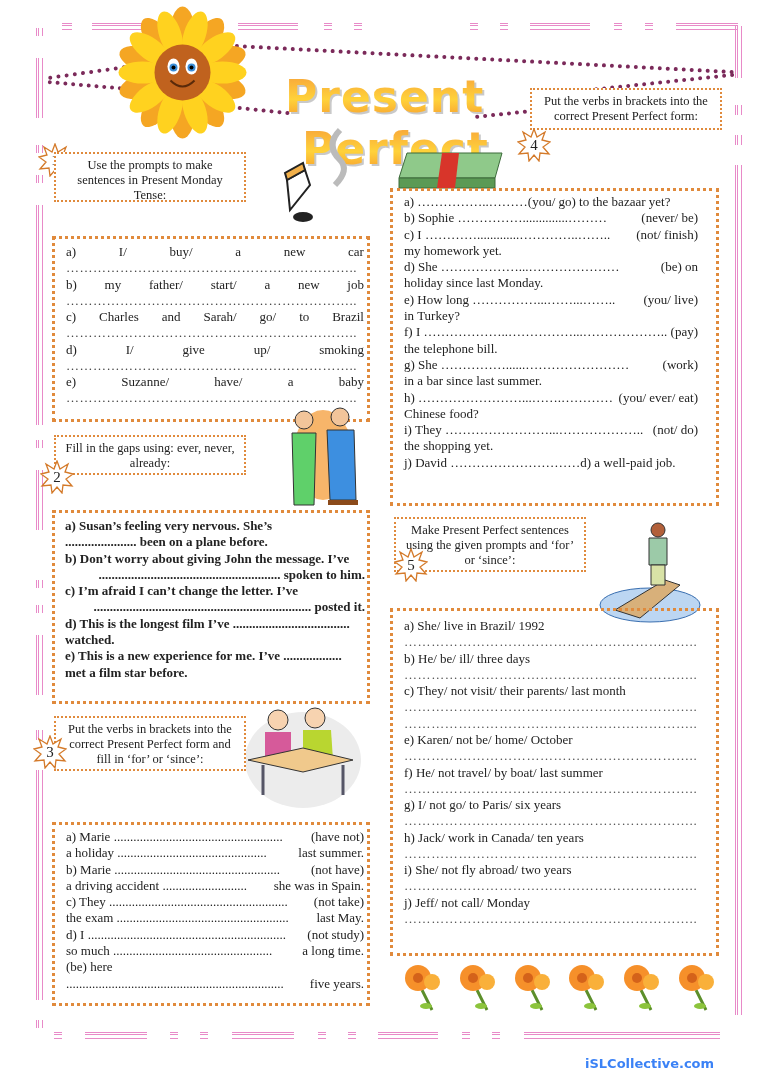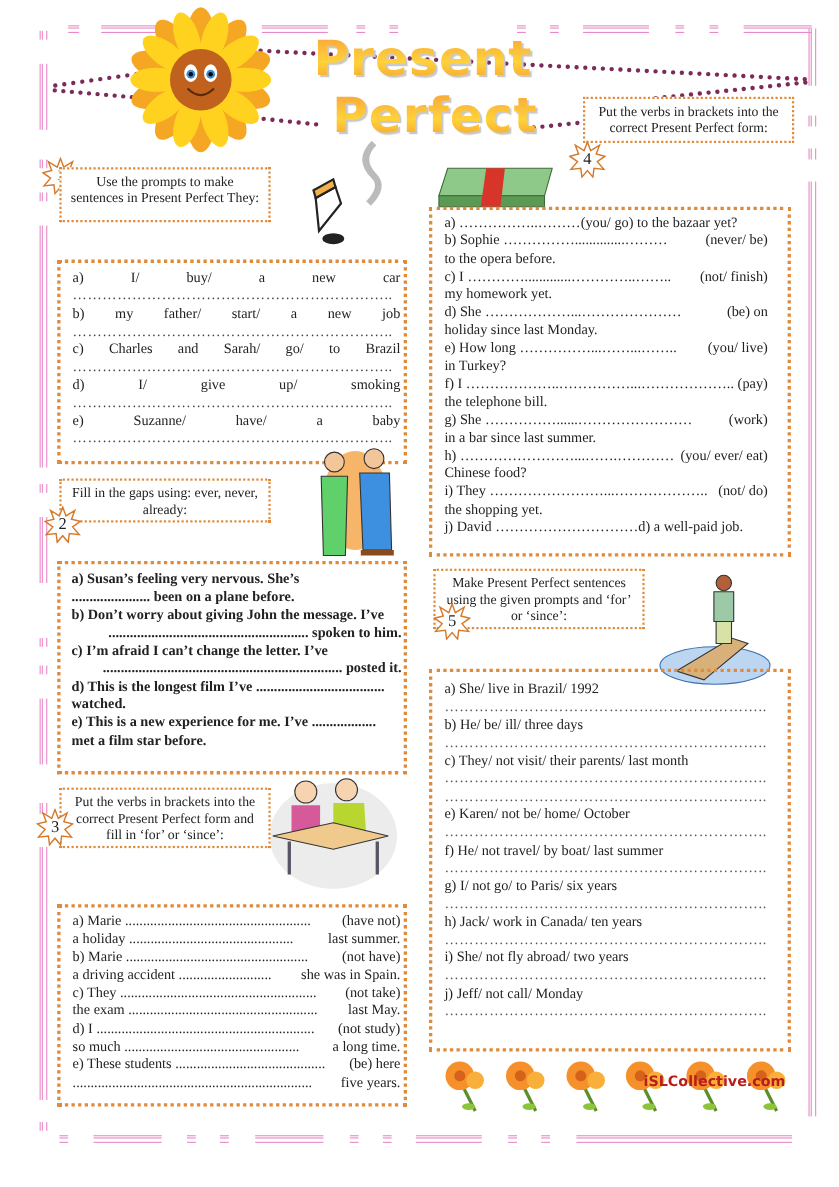--- a/index.html
+++ b/index.html
@@ -14,21 +14,21 @@
   .obox{position:absolute;border:3px dotted #e08a3c;}
   .prompt{position:absolute;border:2px dotted #e08a3c;background:#fff;text-align:center;font-size:12.5px;line-height:15px;padding:4px 8px;box-sizing:border-box;}
   .star{position:absolute;width:34px;height:34px;}
   .star svg{position:absolute;left:0;top:0;}
   .star span{position:absolute;left:0;top:0;width:34px;line-height:34px;text-align:center;font-size:15px;}
   .lines{position:absolute;font-size:13px;line-height:16.3px;}
   .row{display:flex;justify-content:space-between;white-space:nowrap;}
   .dots{color:#444;letter-spacing:0.5px;white-space:nowrap;overflow:hidden;}
   .title{position:absolute;font-family:"DejaVu Sans",sans-serif;font-weight:bold;font-size:44px;line-height:48px;
     background:linear-gradient(180deg,#f7a23a 0%,#ffd23a 55%,#f59a2e 100%);-webkit-background-clip:text;background-clip:text;color:transparent;
-    filter:drop-shadow(2px 2px 0 #c9c9c9);letter-spacing:1px;}
+    filter:drop-shadow(2px 2px 0 #c9c9c9);letter-spacing:1px;margin-top:43px;}
   .purple-dots{position:absolute;height:0;border-top:4px dotted #7b2a5a;transform-origin:0 0;}
   .ex5{position:absolute;font-size:13px;line-height:16.2px;}
   .ex5 .it{height:16px;}
   .ex5 .dl{height:16.5px;color:#555;letter-spacing:0.6px;white-space:nowrap;overflow:hidden;}
 </style>
 </head>
 <body>
 
 <div>
   <div class="pink-h" style="left:62px;top:23px;width:10px;"></div>
@@ -131,21 +131,21 @@
 </div>
 
 <div class="obox" style="left:52px;top:236px;width:312px;height:180px;border-color:#e08a3c;"></div>
 <div class="star" style="left:38px;top:143px;">
   <svg width="34" height="34" viewBox="0 0 34 34">
       <polygon points="17,1 20,9 28,4 25,12 33,14 26,19 32,26 23,25 22,33 17,27 12,33 11,25 2,26 8,19 1,14 9,12 6,4 14,9" fill="#fff" stroke="#d47a2a" stroke-width="1.3"></polygon>
     </svg>
   <span>1</span>
 </div>
 <div class="prompt" style="left:54px;top:152px;width:192px;height:50px;">
-  <span>Use the prompts to make sentences in Present Perfect They:</span>
+  <span>Use the prompts to make sentences in Present Monday Tense:</span>
 </div>
 <div class="lines" style="left:66px;top:244px;width:298px;">
   <div style="height:32.5px;">
     <div class="row" id="e1a">
         <span>a)</span>
         <span>I/</span>
         <span>buy/</span>
         <span>a</span>
         <span>new</span>
         <span>car</span>
@@ -282,21 +282,20 @@
     </div>
   <div class="row">
       <span>d) I .............................................................</span>
       <span>(not study)</span>
     </div>
   <div class="row">
       <span>so much .................................................</span>
       <span>a long time.</span>
     </div>
   <div class="row">
-      <span>e) These students ..........................................</span>
       <span>(be) here</span>
     </div>
   <div class="row">
       <span>...................................................................</span>
       <span>five years.</span>
     </div>
 </div>
 
 <div class="abs" style="left:397px;top:148px;width:108px;height:42px;">
   <svg width="108" height="42" viewBox="0 0 108 42">
@@ -317,24 +316,20 @@
   <span>4</span>
 </div>
 <div class="lines" style="left:404px;top:194px;width:294px;">
   <div class="row">
       <span>a) ……………..………(you/ go) to the bazaar yet?</span>
       <span></span>
     </div>
   <div class="row">
       <span>b) Sophie ……………..............………</span>
       <span>(never/ be)</span>
-    </div>
-  <div class="row">
-      <span>to the opera before.</span>
-      <span></span>
     </div>
   <div class="row">
       <span>c) I ………….............…………..……..</span>
       <span>(not/ finish)</span>
     </div>
   <div class="row">
       <span>my homework yet.</span>
       <span></span>
     </div>
   <div class="row">
@@ -471,13 +466,13 @@
     </svg>
   <svg width="46" height="50" viewBox="0 0 46 50">
       <path d="M22 28 L32 48" stroke="#5c8f2a" stroke-width="3"></path>
       <ellipse cx="26" cy="44" rx="6" ry="3" fill="#8cc43c"></ellipse>
       <circle cx="18" cy="16" r="13" fill="#f6902a"></circle>
       <circle cx="18" cy="16" r="5" fill="#d4621a"></circle>
       <circle cx="32" cy="20" r="8" fill="#f9b03a"></circle>
     </svg>
 </div>
 
-<div class="abs" style="left:585px;top:976px;font-family:'DejaVu Sans',sans-serif;font-weight:bold;font-size:13px;color:#b91c1c;">iSLCollective.com</div>
+<div class="abs" style="left:585px;top:1056px;font-family:'DejaVu Sans',sans-serif;font-weight:bold;font-size:13px;color:#3b82f6;">iSLCollective.com</div>
 
 </body></html>

